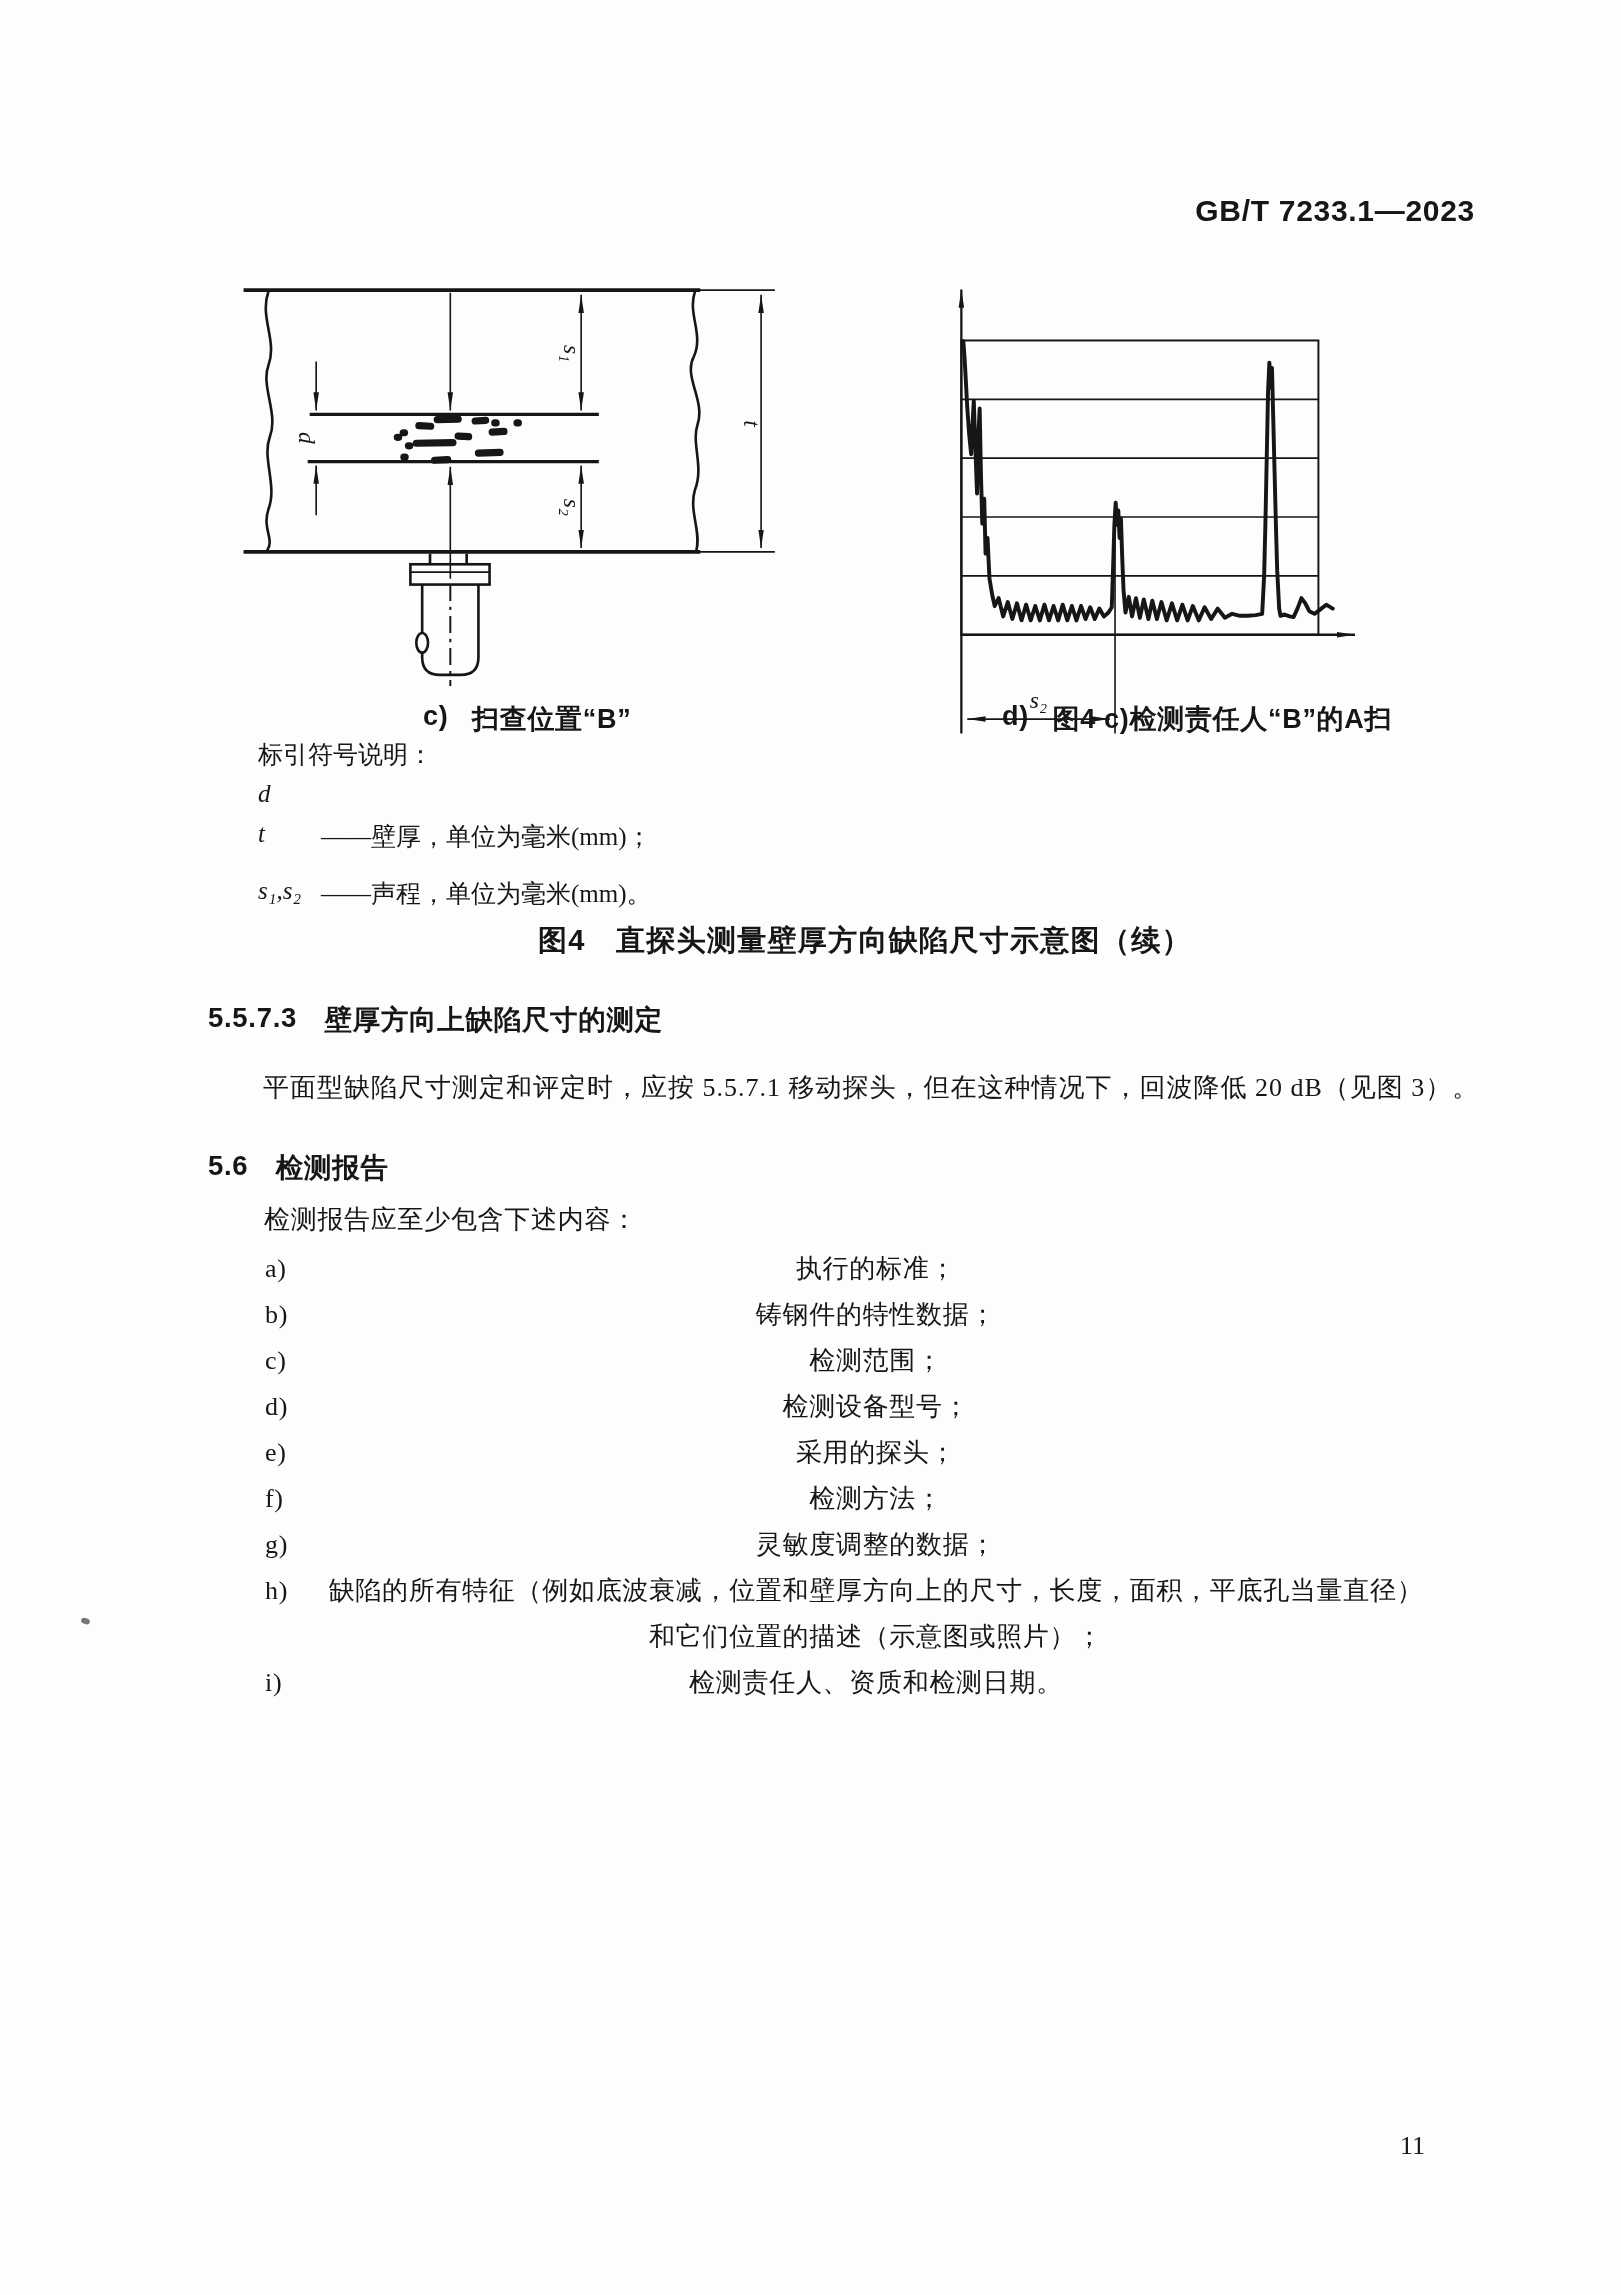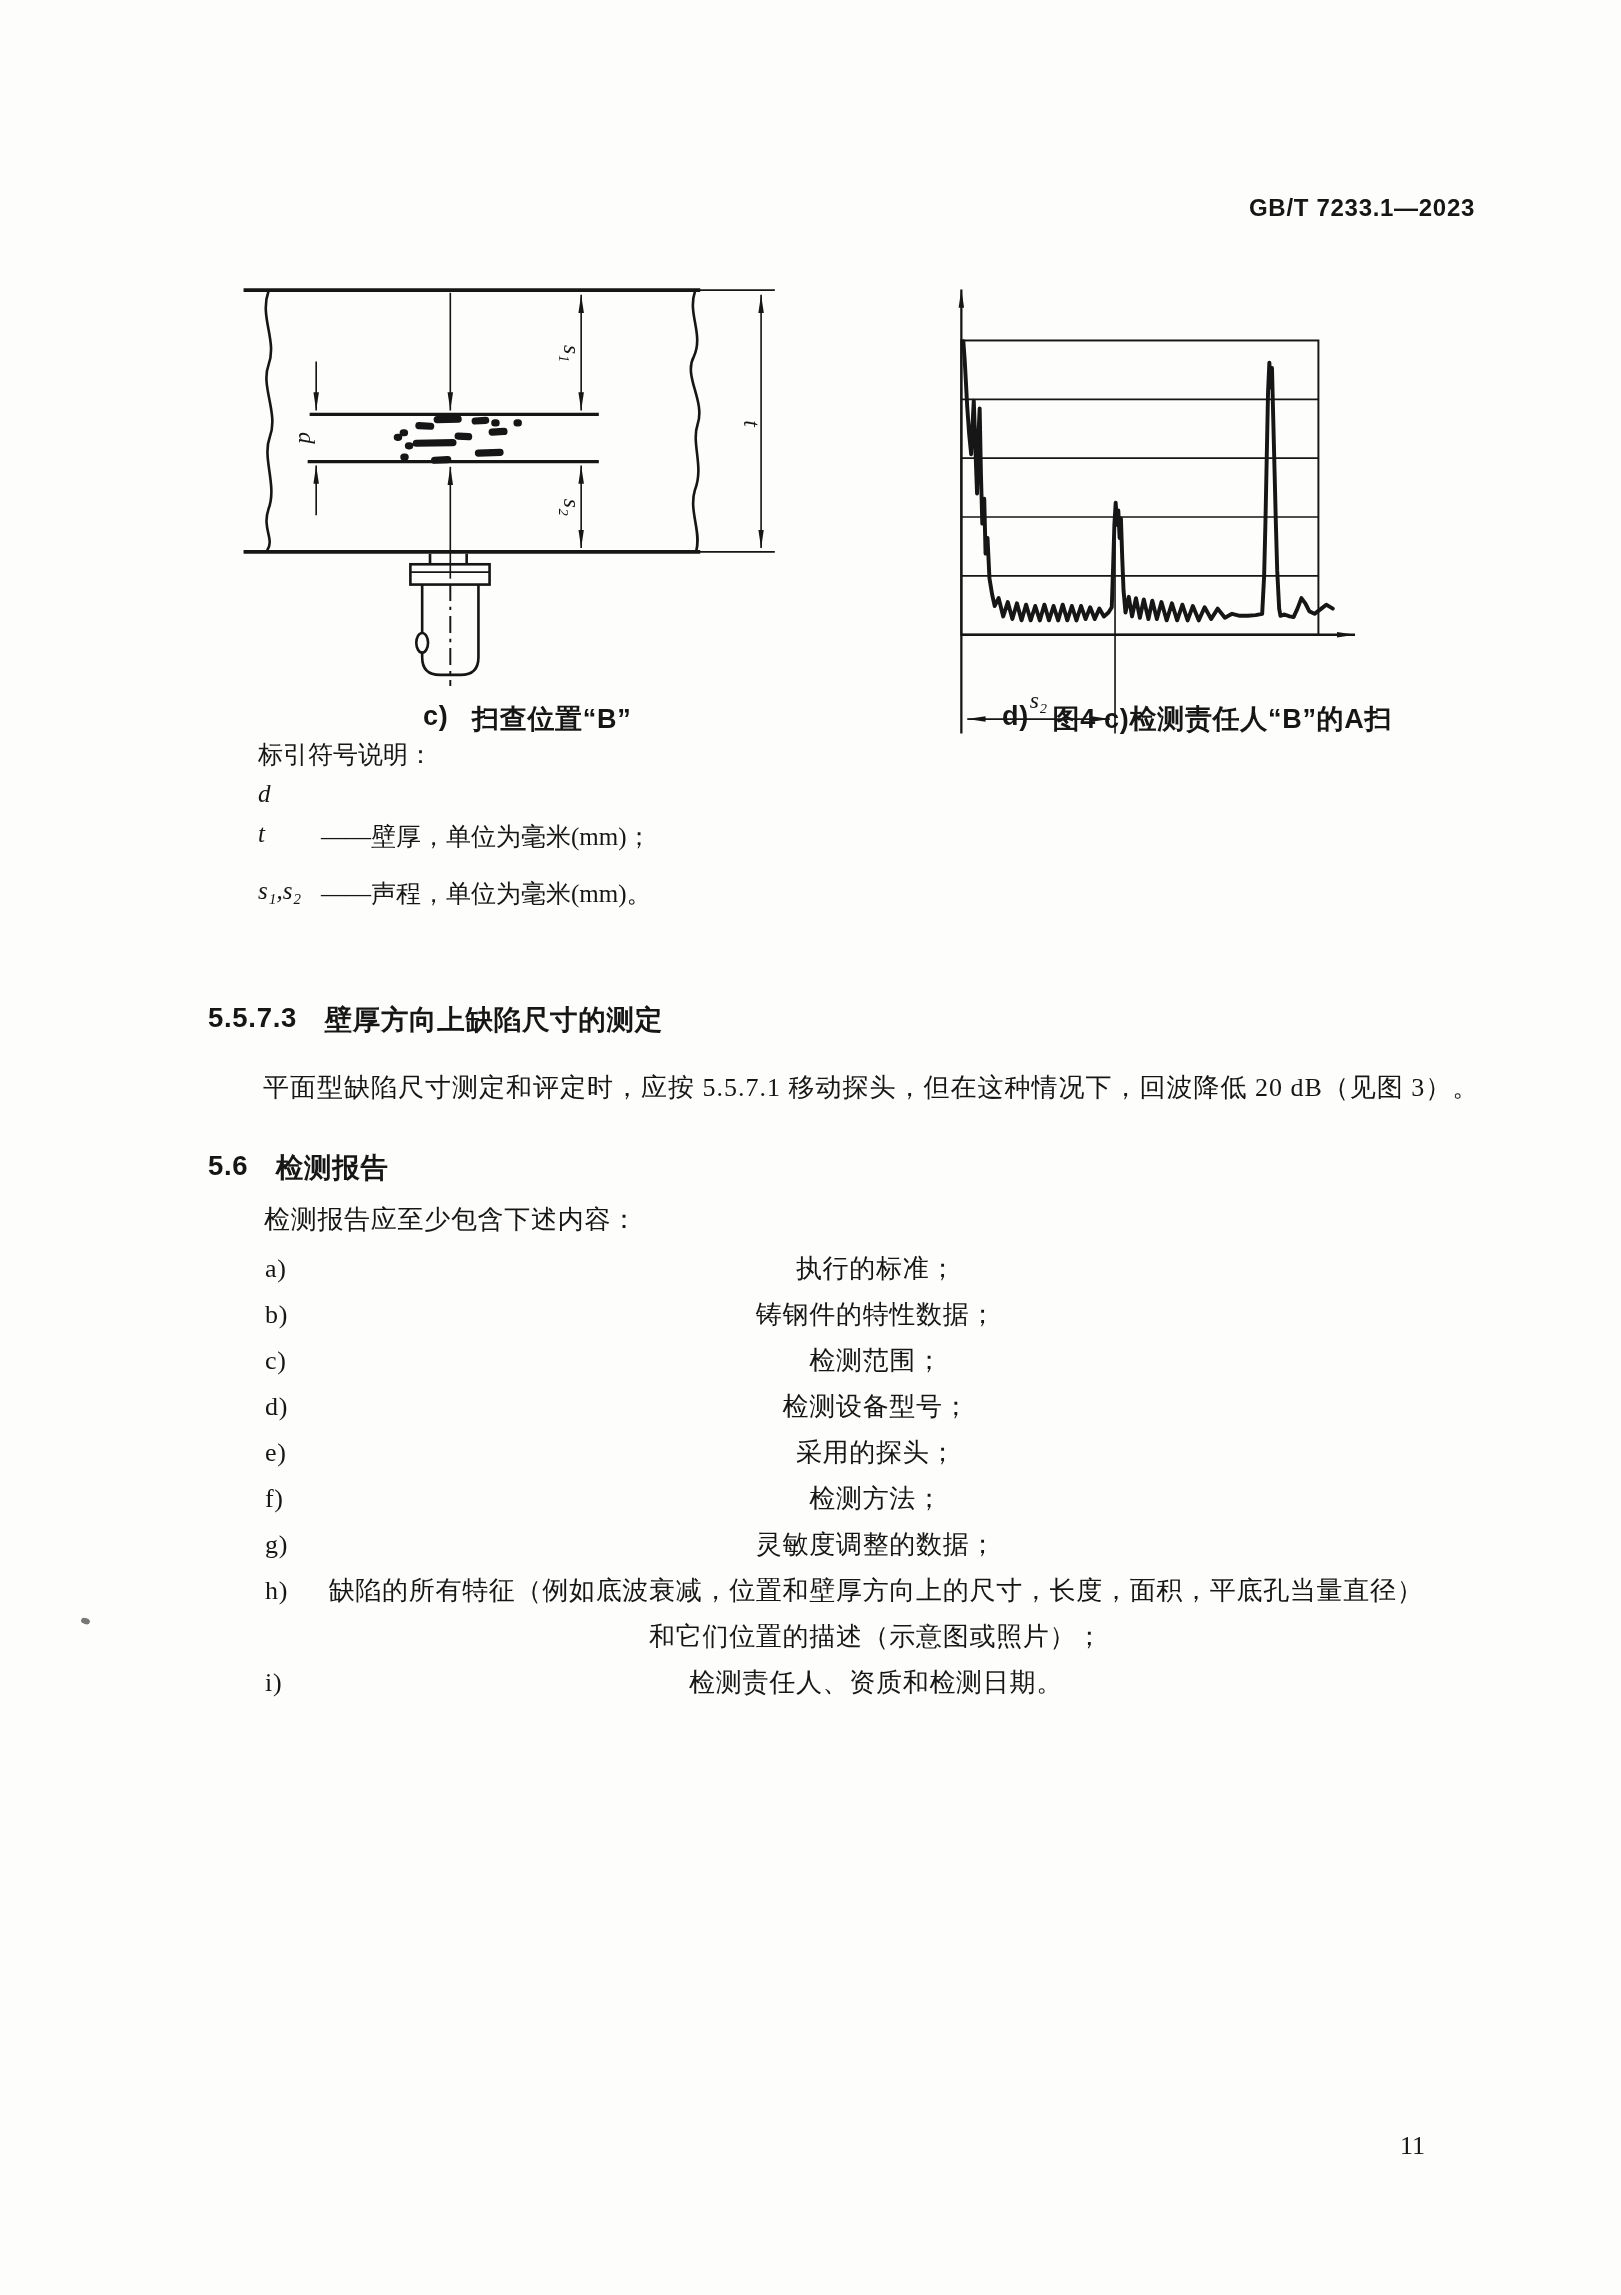--- a/index.html
+++ b/index.html
@@ -2,21 +2,21 @@
 <html style="font-size:10.5px"><head>
 <meta charset="utf-8">
 <style>
   html,body{margin:0;padding:0;background:#9a9a9a;}
   .page{
     position:relative;width:1622px;height:2295px;background:#fdfdfb;
     font-family:"Liberation Serif","DejaVu Serif",serif;color:#161616;overflow:hidden;
   }
   .abs{position:absolute;}
   .hei{font-family:"Liberation Sans","DejaVu Sans",sans-serif;font-weight:700;}
-  .header-code{top:194px;right:147px;font-size:24px;letter-spacing:0.7px;}
+  .header-code{top:194px;right:147px;font-size:30px;letter-spacing:0.7px;}
   .panel-caption{top:701px;display:flex;gap:23.6px;font-size:27px;letter-spacing:0.7px;}
   .legend-title{left:258px;top:738px;font-size:25px;}
   .legend-row{left:258px;font-size:25px;display:flex;}
   .legend-sym{font-style:italic;min-width:63px;display:inline-block;}
   .fig-caption{left:538px;top:921px;font-size:29px;letter-spacing:1.3px;}
   .sec-head{display:flex;gap:27.5px;font-size:27.5px;letter-spacing:0.7px;}
   .body-par{left:263px;top:1070px;font-size:26px;letter-spacing:1px;white-space:nowrap;}
   .intro{left:264px;top:1202px;font-size:26px;letter-spacing:0.7px;}
   .list{left:265px;top:1246px;width:1166px;font-size:26px;line-height:46px;letter-spacing:0.7px;}
   .list-item{display:flex;align-items:flex-start;}
@@ -155,20 +155,21 @@
   </div>
   <div class="abs legend-row" style="top:820px;">
     <span class="legend-sym">t</span>
     <span>——壁厚，单位为毫米(mm)；</span>
   </div>
   <div class="abs legend-row" style="top:861px;margin-top:16px;">
     <span class="legend-sym">s₁,s₂</span>
     <span>——声程，单位为毫米(mm)。</span>
   </div>
 
+  <div class="abs fig-caption hei">图4　直探头测量壁厚方向缺陷尺寸示意图（续）</div>
 
   <div class="abs sec-head hei" style="left:208px;top:1002px;text-align:center;">
     <span>5.5.7.3</span>
     <span>壁厚方向上缺陷尺寸的测定</span>
   </div>
   <div class="abs body-par">平面型缺陷尺寸测定和评定时，应按 5.5.7.1 移动探头，但在这种情况下，回波降低 20 dB（见图 3）。</div>
 
   <div class="abs sec-head hei" style="left:208px;top:1150px;">
     <span>5.6</span>
     <span>检测报告</span>

